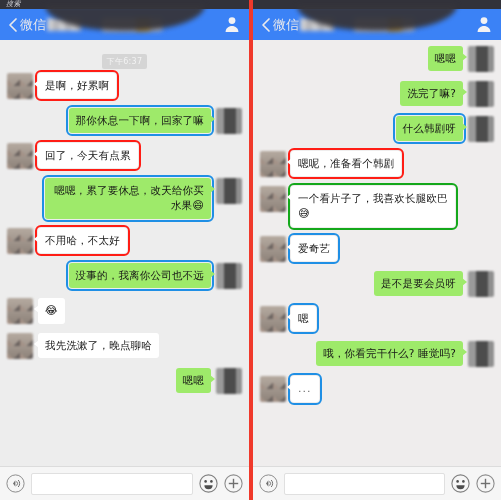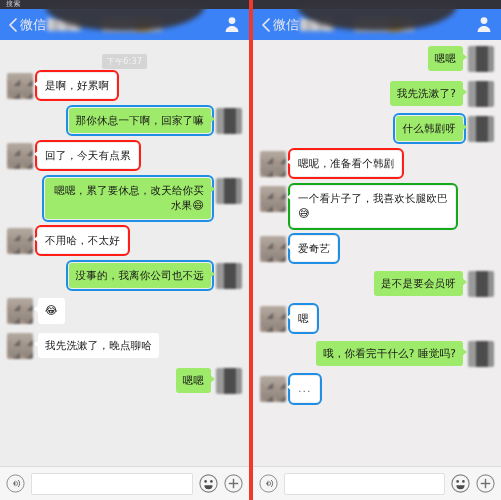--- a/index.html
+++ b/index.html
@@ -12,21 +12,21 @@
   .panel{position:relative;height:500px;background:#ebebeb;overflow:hidden;display:flex;flex-direction:column;}
   .panel.left{width:249px;}
   .divider{width:4px;height:500px;background:#f0392b;flex:0 0 4px;}
   .panel.right{width:248px;}
 
   
   .statusbar{
     height:9px;background:#32323a;position:relative;flex:0 0 9px;
   }
   .statusbar .sbtext{
-    position:absolute;left:6px;top:-1px;font-size:7px;color:#cfcfd4;letter-spacing:0.5px;
+    position:absolute;left:6px;top:-1px;font-size:7px;color:#cfcfd4;letter-spacing:0.5px;font-style:italic;
   }
   .navbar{
     height:31px;background:#3b82f6;position:relative;flex:0 0 31px;
     display:flex;align-items:center;
   }
   .back{
     margin-left:6px;width:14px;height:22px;position:relative;flex:0 0 14px;
   }
   .back svg{display:block;}
   .navtitle{
@@ -250,21 +250,21 @@
 
     <div class="chat">
       <div style="height:6px"></div>
 
       <div class="row out">
         <div class="bubble green out-tail gap-r">嗯嗯</div>
         <div class="avatar av-b"></div>
       </div>
 
       <div class="row out">
-        <div class="bubble green out-tail gap-r">我先洗漱了?</div>
+        <div class="bubble green out-tail gap-r">洗完了嘛?</div>
         <div class="avatar av-b"></div>
       </div>
 
       <div class="row out">
         <div class="bubble green out-tail gap-r hl-blue">什么韩剧呀</div>
         <div class="avatar av-b"></div>
       </div>
 
       <div class="row in">
         <div class="avatar av-a"></div>

